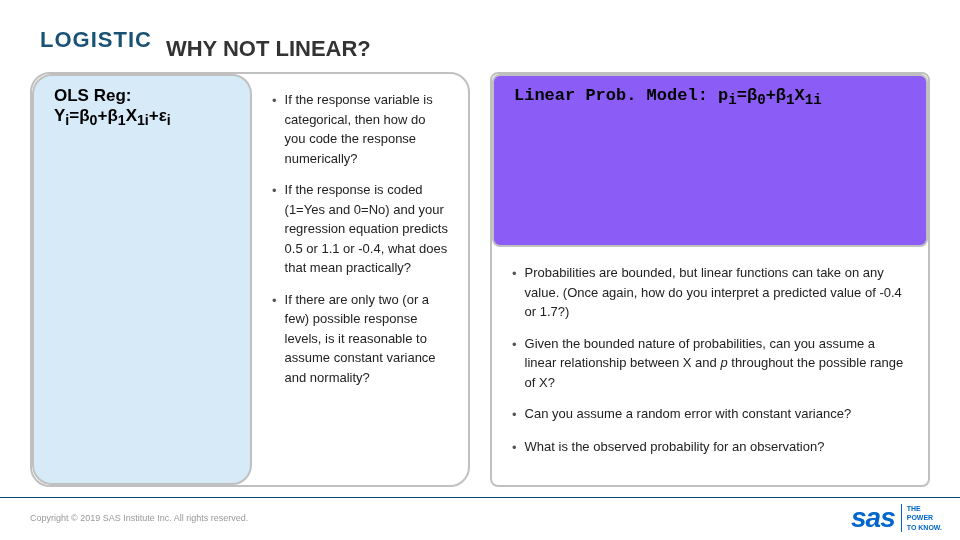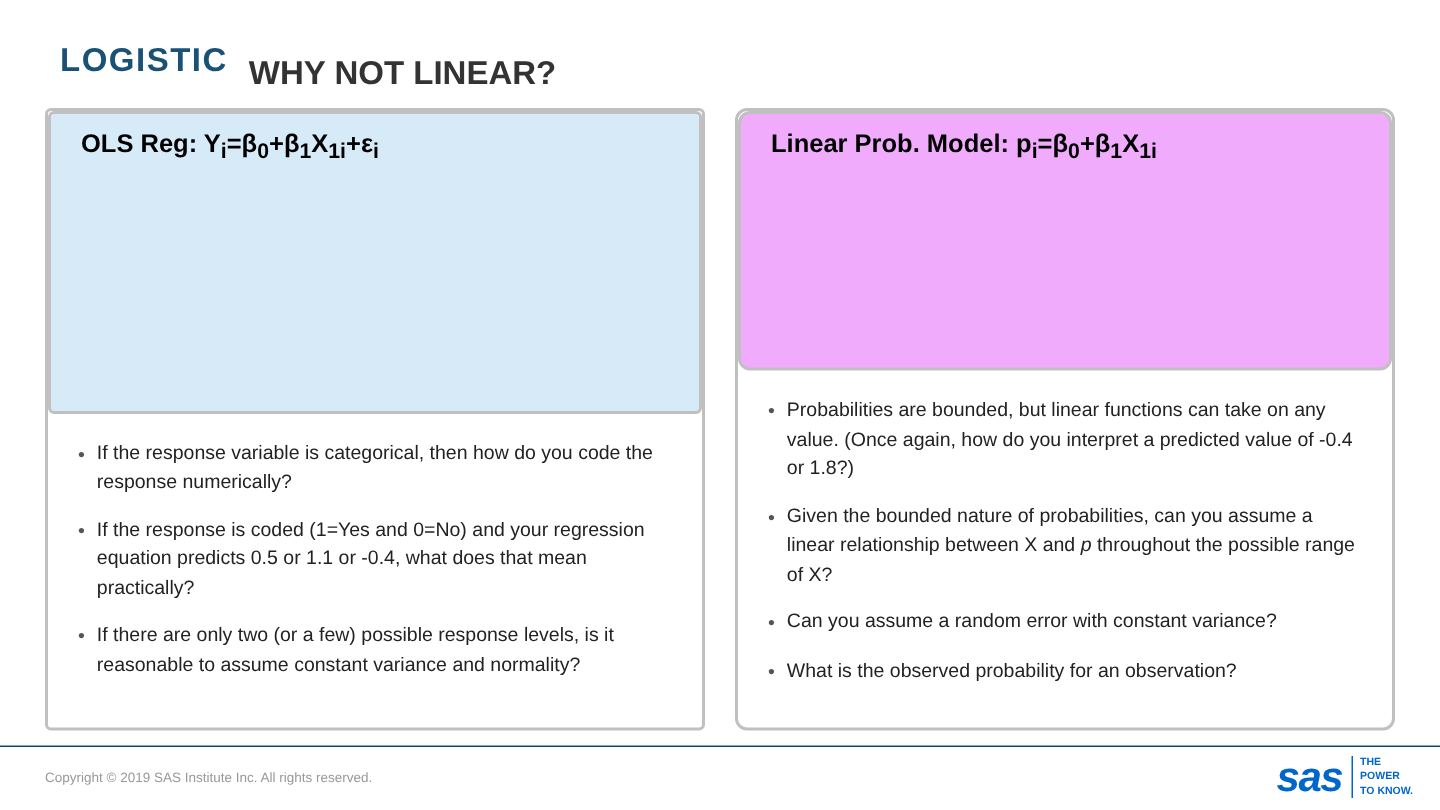--- a/index.html
+++ b/index.html
@@ -64,23 +64,22 @@
       display: flex;
       flex: 1;
       padding: 0 30px 10px 30px;
       gap: 20px;
     }
 
     
     .left-panel {
       flex: 1;
       display: flex;
-      flex-direction: column;
       border: 2px solid #c0c0c0;
-      border-radius: 4px;
+      border-radius: 20px;
       overflow: hidden;
     }
 
     .panel-header {
       padding: 10px 20px;
       font-size: 18px;
       font-weight: bold;
     }
 
     .left-panel .panel-header {
@@ -127,23 +126,24 @@
     .right-panel {
       flex: 1;
       display: flex;
       flex-direction: column;
       border: 2px solid #c0c0c0;
       border-radius: 8px;
       overflow: hidden;
     }
 
     .right-panel .panel-header {
-      background: #f0abfc;
+      background: #8b5cf6;
       border-bottom: 2px solid #c0c0c0;
       color: #000;
+      font-family: Liberation Mono, monospace;
     }
 
     
     .footer {
       display: flex;
       justify-content: space-between;
       align-items: center;
       padding: 4px 18px 6px 30px;
       border-top: 1px solid #0c4a6e;
     }
@@ -221,21 +221,21 @@
     <div class="right-panel">
       <div class="right-panel panel-header">
         <span class="panel-header-formula">
           Linear Prob. Model: p<sub>i</sub>=β<sub>0</sub>+β<sub>1</sub>X<sub>1i</sub>
         </span>
       </div>
       <div class="panel-body">
         <ul>
           <li>
             <span class="bullet">•</span>
-            <span>Probabilities are bounded, but linear functions can take on any value. (Once again, how do you interpret a predicted value of -0.4 or 1.8?)</span>
+            <span>Probabilities are bounded, but linear functions can take on any value. (Once again, how do you interpret a predicted value of -0.4 or 1.7?)</span>
           </li>
           <li>
             <span class="bullet">•</span>
             <span>Given the bounded nature of probabilities, can you assume a linear relationship between X and <em>p</em> throughout the possible range of X?</span>
           </li>
           <li>
             <span class="bullet">•</span>
             <span>Can you assume a random error with constant variance?</span>
           </li>
           <li>

